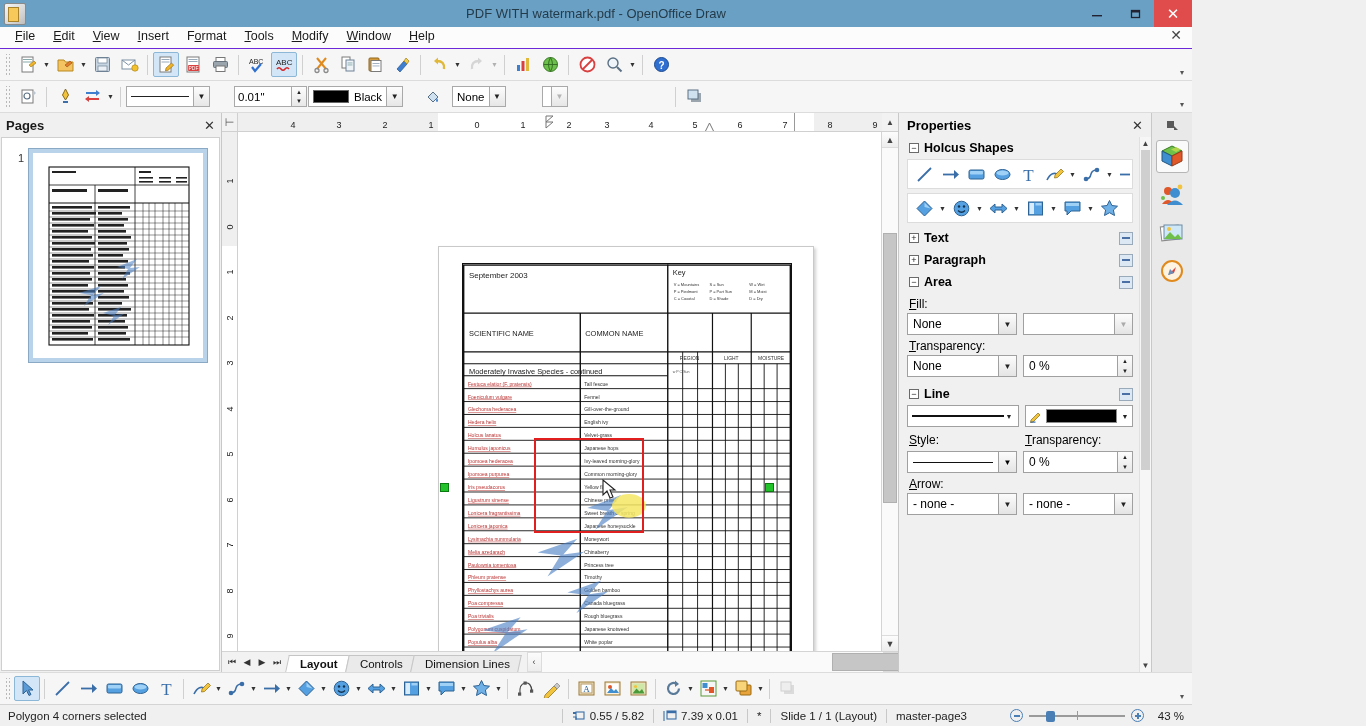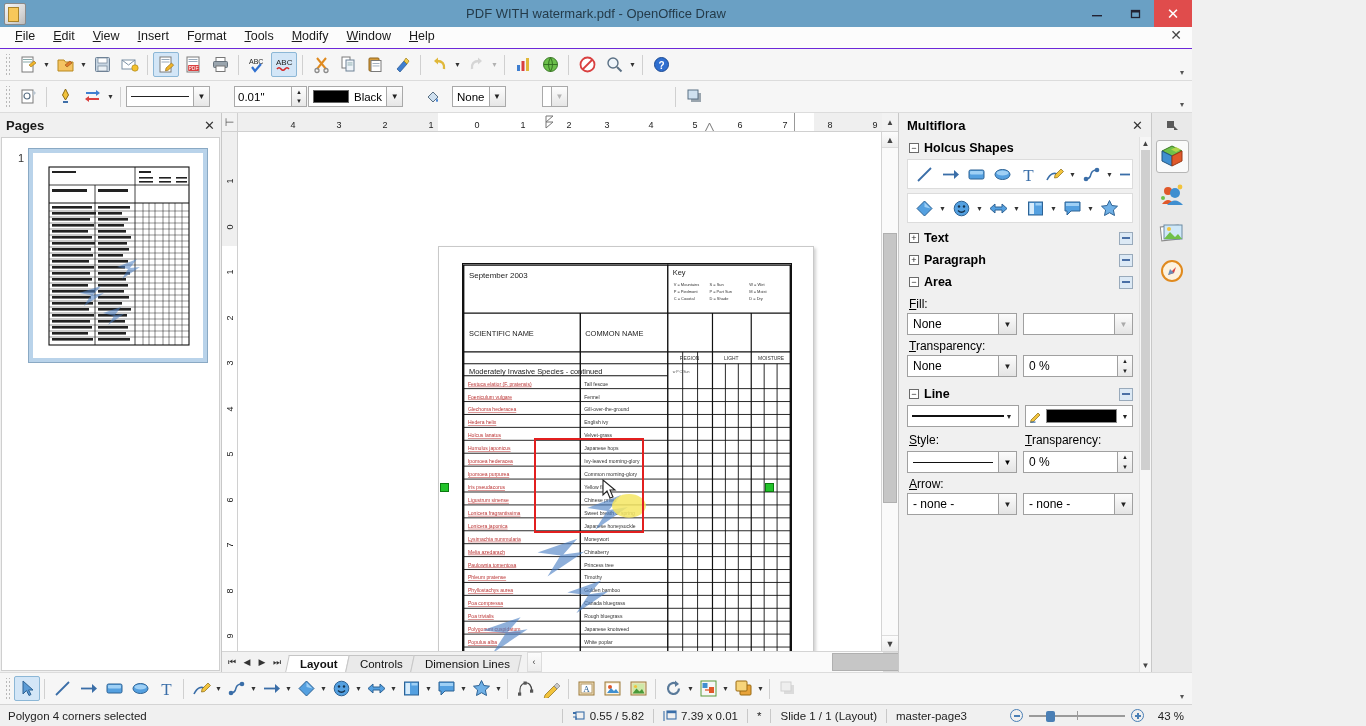--- a/index.html
+++ b/index.html
@@ -968,21 +968,21 @@
           <div class="track">
             <div class="thumbh"></div>
           </div>
           <div class="arw">›</div>
         </div>
       </div>
     </div>
 
     <div class="props">
       <div class="props-head">
-        <span class="t">Multiflora</span>
+        <span class="t">Properties</span>
         <span class="x">✕</span>
       </div>
 
       <div class="props-scrollhost">
         <div class="props-body">
 
           <div class="sect-head">
             <span class="exp">−</span>
             <span class="nm">Holcus Shapes</span>
           </div>

